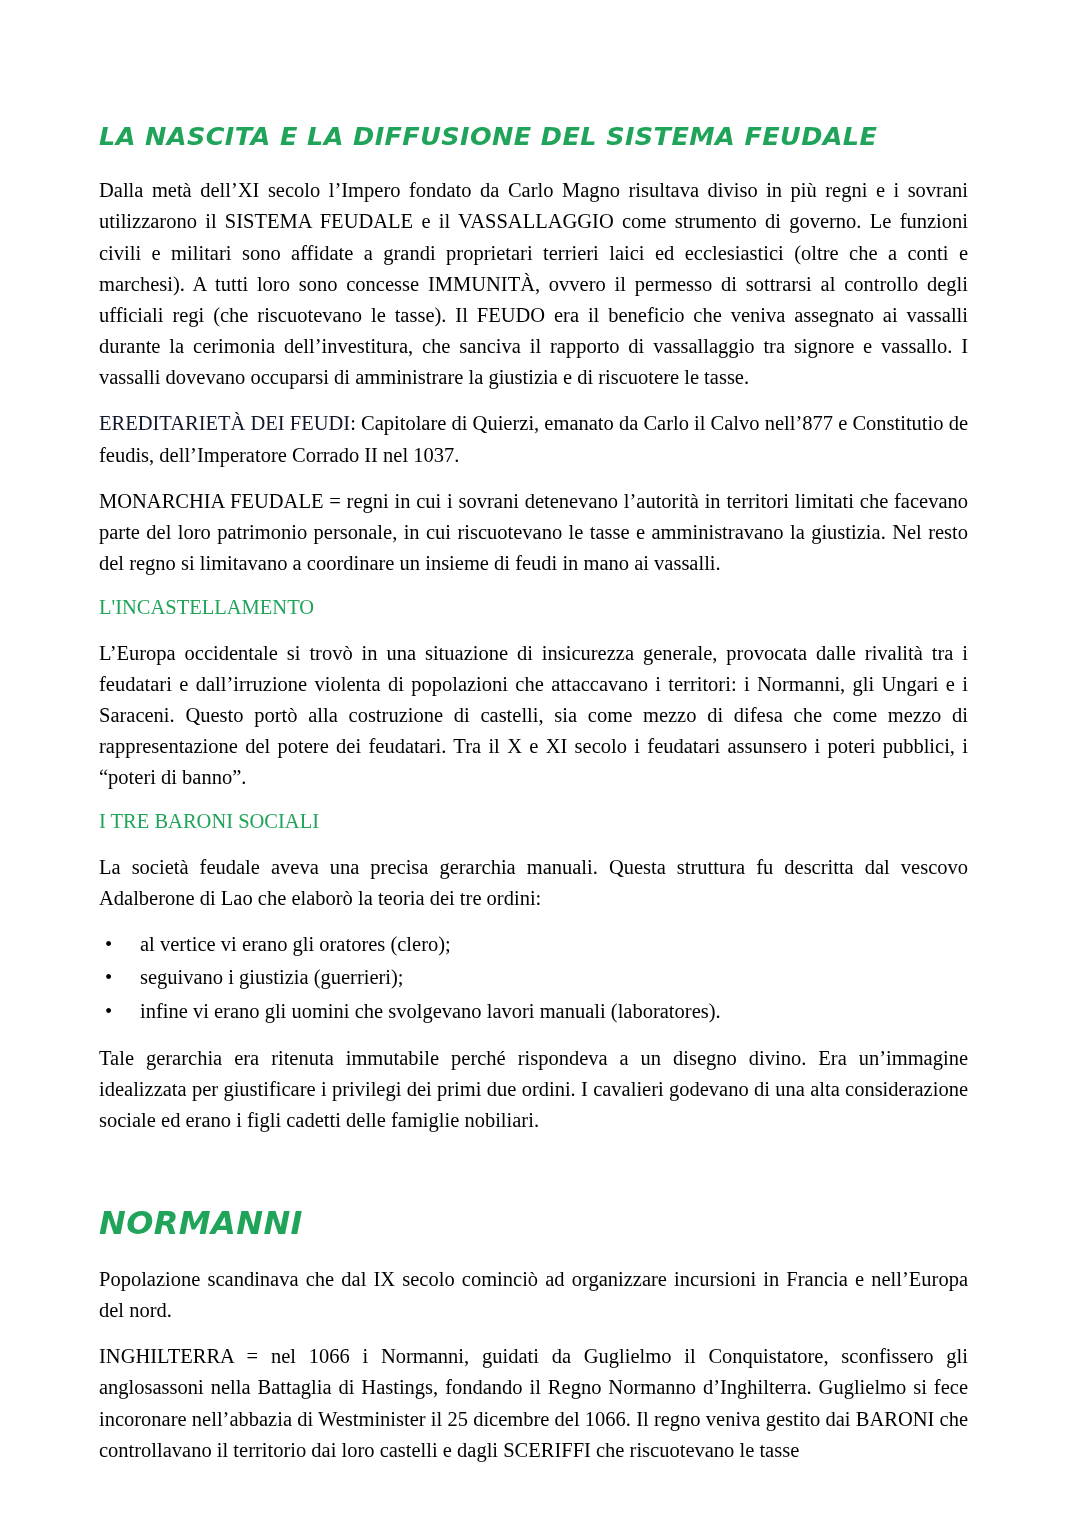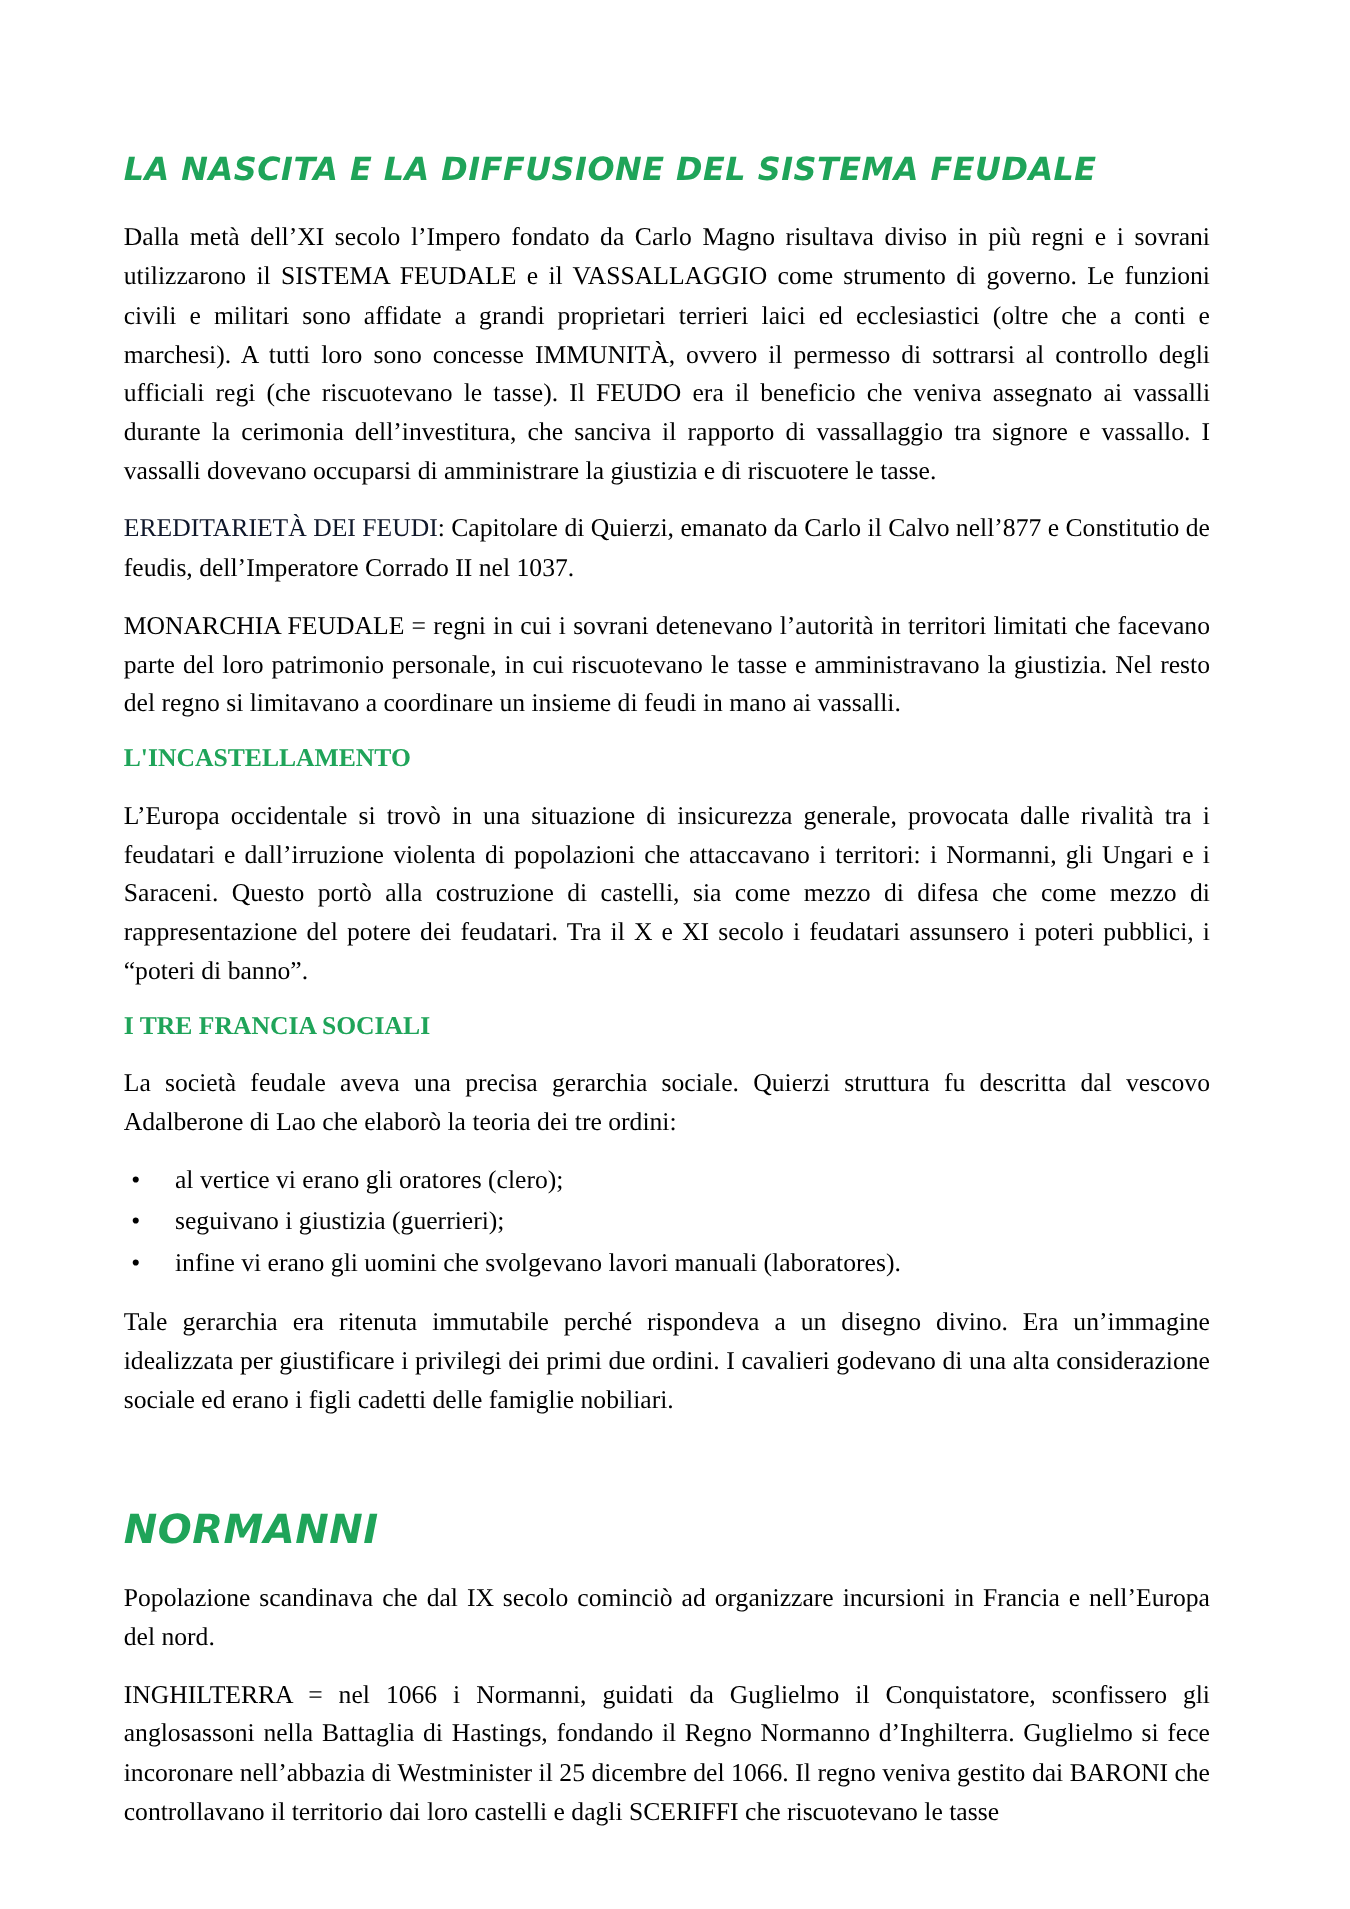--- a/index.html
+++ b/index.html
@@ -54,21 +54,21 @@
     height: 54px;
   }
 
   
   .green {
     color: #0f172a;
   }
 
   h2.sub-green {
     font-family: "Liberation Serif", "DejaVu Serif", serif;
-    font-weight: bold;
+    font-weight: normal;
     font-size: 20.5px;
     line-height: 1.34;
     color: #1FA459;
     margin: 10px 0 16px 0;
   }
 
   
   p.para {
     font-size: 20.5px;
     line-height: 1.52;
@@ -111,23 +111,23 @@
     <p class="para">Dalla metà dell’XI secolo l’Impero fondato da Carlo Magno risultava diviso in più regni e i sovrani utilizzarono il SISTEMA FEUDALE e il VASSALLAGGIO come strumento di governo. Le funzioni civili e militari sono affidate a grandi proprietari terrieri laici ed ecclesiastici (oltre che a conti e marchesi). A tutti loro sono concesse IMMUNITÀ, ovvero il permesso di sottrarsi al controllo degli ufficiali regi (che riscuotevano le tasse). Il FEUDO era il beneficio che veniva assegnato ai vassalli durante la cerimonia dell’investitura, che sanciva il rapporto di vassallaggio tra signore e vassallo. I vassalli dovevano occuparsi di amministrare la giustizia e di riscuotere le tasse.</p>
 
     <p class="para"><span class="green">EREDITARIETÀ DEI FEUDI</span><span>: Capitolare di Quierzi, emanato da Carlo il Calvo nell’877 e Constitutio de feudis, dell’Imperatore Corrado II nel 1037.</span></p>
 
     <p class="para">MONARCHIA FEUDALE = regni in cui i sovrani detenevano l’autorità in territori limitati che facevano parte del loro patrimonio personale, in cui riscuotevano le tasse e amministravano la giustizia. Nel resto del regno si limitavano a coordinare un insieme di feudi in mano ai vassalli.</p>
 
     <h2 class="sub-green">L'INCASTELLAMENTO</h2>
 
     <p class="para">L’Europa occidentale si trovò in una situazione di insicurezza generale, provocata dalle rivalità tra i feudatari e dall’irruzione violenta di popolazioni che attaccavano i territori: i Normanni, gli Ungari e i Saraceni. Questo portò alla costruzione di castelli, sia come mezzo di difesa che come mezzo di rappresentazione del potere dei feudatari. Tra il X e XI secolo i feudatari assunsero i poteri pubblici, i “poteri di banno”.</p>
 
-    <h2 class="sub-green">I TRE FRANCIA SOCIALI</h2>
+    <h2 class="sub-green">I TRE BARONI SOCIALI</h2>
 
-    <p class="para">La società feudale aveva una precisa gerarchia sociale. Quierzi struttura fu descritta dal vescovo Adalberone di Lao che elaborò la teoria dei tre ordini:</p>
+    <p class="para">La società feudale aveva una precisa gerarchia manuali. Questa struttura fu descritta dal vescovo Adalberone di Lao che elaborò la teoria dei tre ordini:</p>
 
     <ul class="ordini">
       <li>
         <span class="bullet">•</span>
         <span>al vertice vi erano gli oratores (clero);</span>
       </li>
       <li>
         <span class="bullet">•</span>
         <span>seguivano i giustizia (guerrieri);</span>
       </li>

